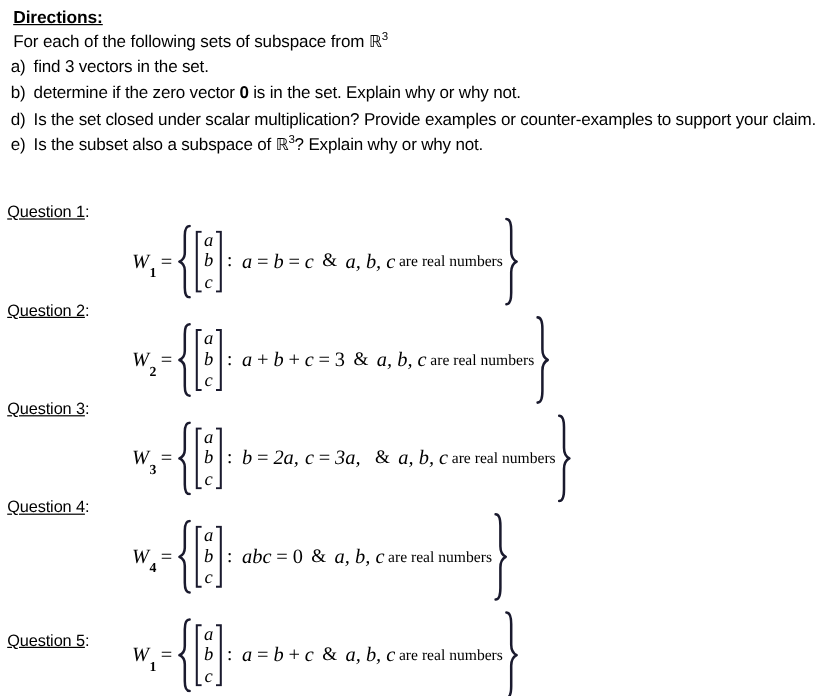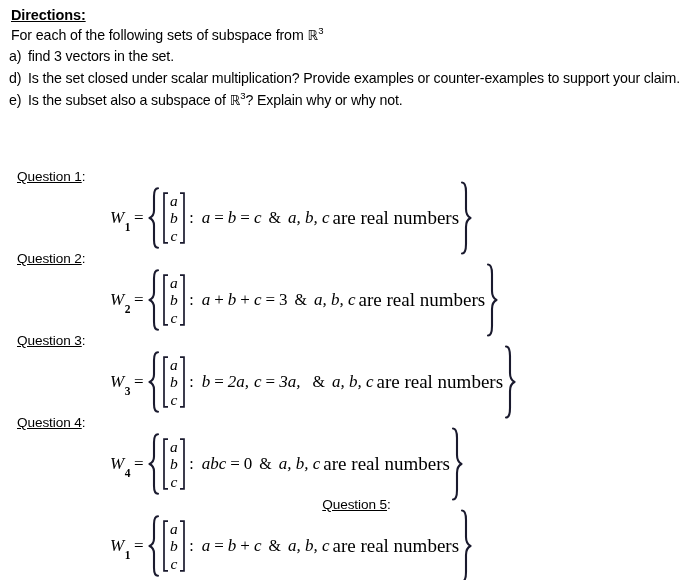--- a/index.html
+++ b/index.html
@@ -77,21 +77,21 @@
 
   
   .question-block {
     position: absolute;
     left: 0;
     width: 696px;
   }
   .question-label {
     font-size: 13.6px;
     line-height: 1.3;
-    margin-left: 17px;
+    margin-left: 6px;
     letter-spacing: -0.1px;
     white-space: nowrap;
   }
   .question-label .qlab-underline {
     text-decoration: underline;
   }
 
   
   .math-row {
     position: absolute;
@@ -124,21 +124,21 @@
     font-style: normal;
     font-size: 17px;
     padding: 0 4px;
   }
   .mn {            
     font-style: normal;
     font-size: 17px;
   }
   .mtext {         
     font-style: normal;
-    font-size: 19px;
+    font-size: 13px;
   }
   .mcolon {
     font-style: normal;
     font-size: 16px;
     padding: 0 3px;
   }
   .mamp {
     font-style: normal;
     font-size: 16px;
     padding: 0 2px;
@@ -183,20 +183,23 @@
 
     <div class="directions-lead">
       <span>For each of the following sets of subspace from </span><span class="bbR">ℝ</span><span class="sup3">3</span>
     </div>
 
     <ol class="directions-list">
       <li>
         <span class="li-marker">a)</span><span>find 3 vectors in the set.</span>
       </li>
 
+      <li>
+        <span class="li-marker">b)</span><span>determine if the zero vector </span><span class="bold0">0</span><span> is in the set.  Explain why or why not.</span>
+      </li>
 
 
       <li>
         <span class="li-marker">d)</span><span>Is the set closed under scalar multiplication?  Provide examples or counter-examples to support your claim.</span>
       </li>
 
       <li>
         <span class="li-marker">e)</span><span>Is the subset also a subspace of </span><span class="bbR">ℝ</span><span class="sup3">3</span><span>?  Explain why or why not.</span>
       </li>
     </ol>
@@ -405,21 +408,21 @@
         <span class="sp-sm"></span>
         <span class="mtext">are real numbers</span>
         <span class="delim brace-close">
           <svg width="13" height="74" viewBox="0 0 26 100" preserveAspectRatio="none">
             <g transform="scale(-1,1) translate(-26,0)">
               <path d="M20,2 C13,2 12,8 12,15 L12,38 C12,45 9,48 3,50 C9,52 12,55 12,62 L12,85 C12,92 13,98 20,98" fill="none" stroke="#1a1a2e" stroke-width="2.1" vector-effect="non-scaling-stroke" stroke-linecap="round" stroke-linejoin="round"></path>
             </g>
           </svg>
         </span>
       </div>
-      <div class="question-block" style="top: 496px; text-align: center;">
+      <div class="question-block" style="top: 525px;">
         <div class="question-label"><span class="qlab-underline">Question 5</span><span>:</span></div>
       </div>
       <div class="math-row" style="top: 509px; left: 110px;">
         <span class="mi-w">W<span class="msub">1</span></span>
         <span class="mo">=</span>
         <span class="delim brace-open">
           <svg width="13" height="62" viewBox="0 0 26 100" preserveAspectRatio="none">
             <g transform="">
               <path d="M20,2 C13,2 12,8 12,15 L12,38 C12,45 9,48 3,50 C9,52 12,55 12,62 L12,85 C12,92 13,98 20,98" fill="none" stroke="#1a1a2e" stroke-width="2.1" vector-effect="non-scaling-stroke" stroke-linecap="round" stroke-linejoin="round"></path>
             </g>

